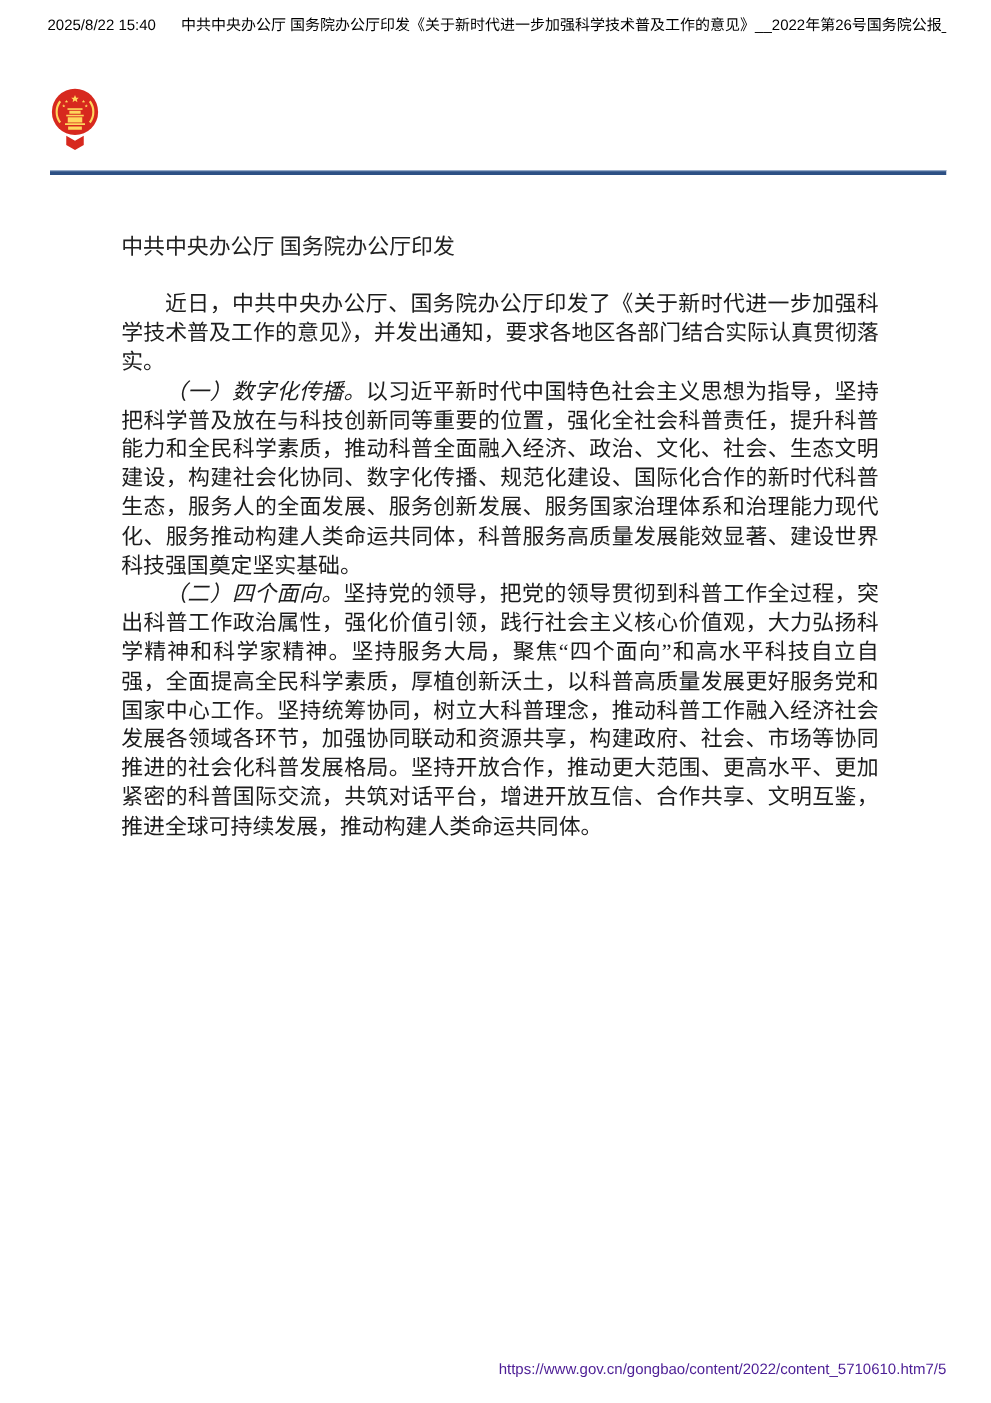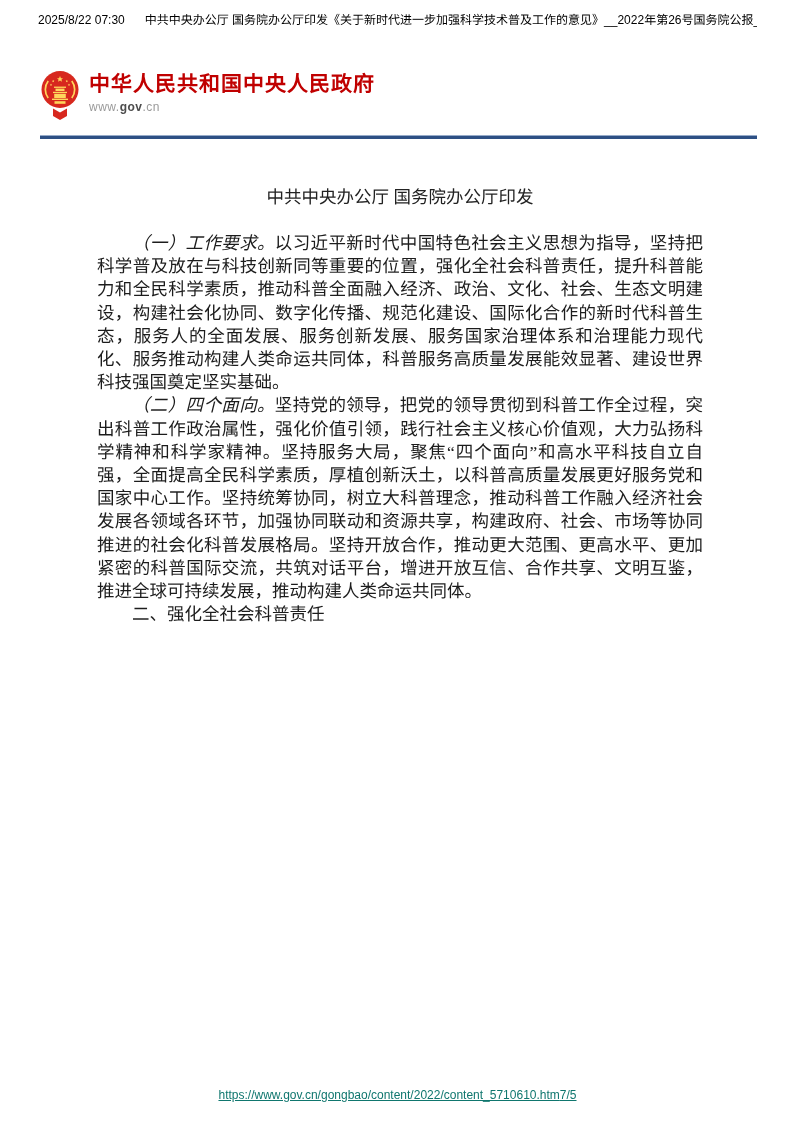--- a/index.html
+++ b/index.html
@@ -19,23 +19,23 @@
     font-family:"Liberation Sans","DejaVu Sans",sans-serif;
     font-size:12px; color:#000; line-height:14px;
   }
   .ph-time { white-space:nowrap; }
   .ph-title {
     flex:1; text-align:center; padding-left:20px;
     white-space:nowrap; overflow:hidden;
   }
   .print-footer {
     position:absolute; left:38px; right:36px; bottom:20px;
-    display:flex; justify-content:center;
+    display:flex; justify-content:flex-end;
     font-family:"Liberation Sans","DejaVu Sans",sans-serif;
-    font-size:12px; color:#0f766e; line-height:14px;text-decoration:underline;
+    font-size:12px; color:#4c1d95; line-height:14px;
   }
   
   .site-header {
     position:absolute; top:68px; left:40px; width:717px;
   }
   .masthead { display:flex; align-items:flex-start; }
   .emblem { flex:0 0 auto; margin-top:2px; }
   .mast-text { margin-left:9px; padding-top:4px; }
   .org-name {
     font-family:"Liberation Sans","DejaVu Sans",sans-serif;
@@ -51,41 +51,40 @@
   .blue-rule {
     margin-top:9px;
     height:3px; background:#2d5084;
     border-top:1px solid #96abc9;
   }
   
   .article {
     position:absolute; top:184px; left:97px; width:606px;
   }
   .doc-title {
-    text-align:center;
     font-size:17.5px; line-height:26px; font-weight:normal;
     margin:0 0 22px 0; color:#222;
   }
   .doc-body p {
     margin:0;
     font-size:17.5px; line-height:23.2px;
     text-align:justify; text-justify:inter-ideograph;
     text-indent:2em;
     color:#1c1c1c;
   }
   .doc-body p.heading { font-weight:normal; }
   .doc-body .lead { font-style:italic; }
 </style>
 </head>
 <body>
 
 <div class="page">
 
   <div class="print-header">
-    <span class="ph-time">2025/8/22 07:30</span>
+    <span class="ph-time">2025/8/22 15:40</span>
     <span class="ph-title">中共中央办公厅 国务院办公厅印发《关于新时代进一步加强科学技术普及工作的意见》__2022年第26号国务院公报_中国政府网</span>
   </div>
 
   <div class="site-header">
     <div class="masthead">
       <span class="emblem">
         <svg width="40" height="52" viewBox="0 0 40 52" aria-hidden="true">
           <circle cx="20" cy="19.5" r="18.5" fill="#d7281e"></circle>
 
           <path d="M8.2 28 A14 14 0 0 1 8.2 11" stroke="#ffd65c" stroke-width="1.7" fill="none"></path>
@@ -102,36 +101,32 @@
           <rect x="15.5" y="18.6" width="9" height="2.4" fill="#ffd65c"></rect>
           <rect x="13" y="21.8" width="14" height="1.3" fill="#ffd65c"></rect>
           <rect x="14.2" y="23.8" width="11.6" height="4.2" fill="#ffd65c"></rect>
           <rect x="12" y="28.6" width="16" height="1.4" fill="#ffd65c"></rect>
 
           <rect x="14.5" y="31.2" width="11" height="2.6" fill="#ffd65c"></rect>
 
           <path d="M13 38.5 L20 42.5 L27 38.5 L27 46 L20 50 L13 46 Z" fill="#d7281e"></path>
         </svg>
       </span>
-      <div class="mast-text">
-        <div class="org-name">中华人民共和国中央人民政府</div>
-        <div class="site-url"><span>www.</span><span class="core">gov</span><span>.cn</span></div>
-      </div>
     </div>
     <div class="blue-rule"></div>
   </div>
 
   <div class="article">
     <h1 class="doc-title">
       <span>中共中央办公厅 国务院办公厅印发</span><br>
     </h1>
     <div class="doc-body">
-        <p class="body-para"><span class="lead">（一）工作要求。</span><span class="ptext">以习近平新时代中国特色社会主义思想为指导，坚持把科学普及放在与科技创新同等重要的位置，强化全社会科普责任，提升科普能力和全民科学素质，推动科普全面融入经济、政治、文化、社会、生态文明建设，构建社会化协同、数字化传播、规范化建设、国际化合作的新时代科普生态，服务人的全面发展、服务创新发展、服务国家治理体系和治理能力现代化、服务推动构建人类命运共同体，科普服务高质量发展能效显著、建设世界科技强国奠定坚实基础。</span></p>
+        <p class="body-para"><span class="ptext">近日，中共中央办公厅、国务院办公厅印发了《关于新时代进一步加强科学技术普及工作的意见》，并发出通知，要求各地区各部门结合实际认真贯彻落实。</span></p>
+        <p class="body-para"><span class="lead">（一）数字化传播。</span><span class="ptext">以习近平新时代中国特色社会主义思想为指导，坚持把科学普及放在与科技创新同等重要的位置，强化全社会科普责任，提升科普能力和全民科学素质，推动科普全面融入经济、政治、文化、社会、生态文明建设，构建社会化协同、数字化传播、规范化建设、国际化合作的新时代科普生态，服务人的全面发展、服务创新发展、服务国家治理体系和治理能力现代化、服务推动构建人类命运共同体，科普服务高质量发展能效显著、建设世界科技强国奠定坚实基础。</span></p>
         <p class="body-para"><span class="lead">（二）四个面向。</span><span class="ptext">坚持党的领导，把党的领导贯彻到科普工作全过程，突出科普工作政治属性，强化价值引领，践行社会主义核心价值观，大力弘扬科学精神和科学家精神。坚持服务大局，聚焦“四个面向”和高水平科技自立自强，全面提高全民科学素质，厚植创新沃土，以科普高质量发展更好服务党和国家中心工作。坚持统筹协同，树立大科普理念，推动科普工作融入经济社会发展各领域各环节，加强协同联动和资源共享，构建政府、社会、市场等协同推进的社会化科普发展格局。坚持开放合作，推动更大范围、更高水平、更加紧密的科普国际交流，共筑对话平台，增进开放互信、合作共享、文明互鉴，推进全球可持续发展，推动构建人类命运共同体。</span></p>
-        <p class="heading"><span class="ptext">二、强化全社会科普责任</span></p>
       </div>
   </div>
 
   <div class="print-footer">
     <span>https://www.gov.cn/gongbao/content/2022/content_5710610.htm</span>
     <span>7/5</span>
   </div>
 
 </div>
 

